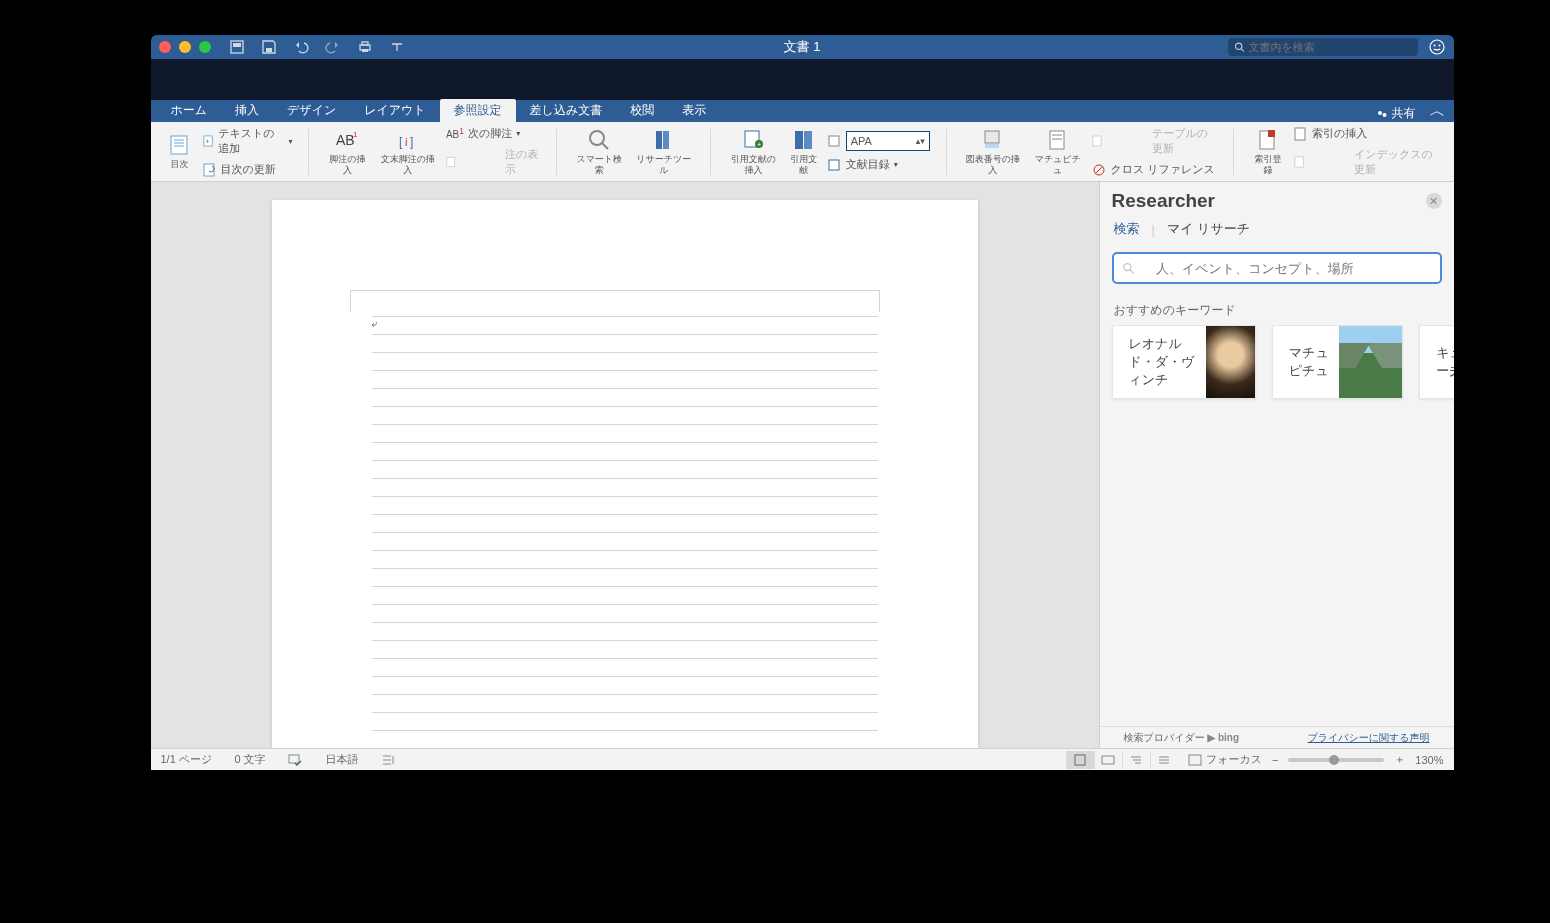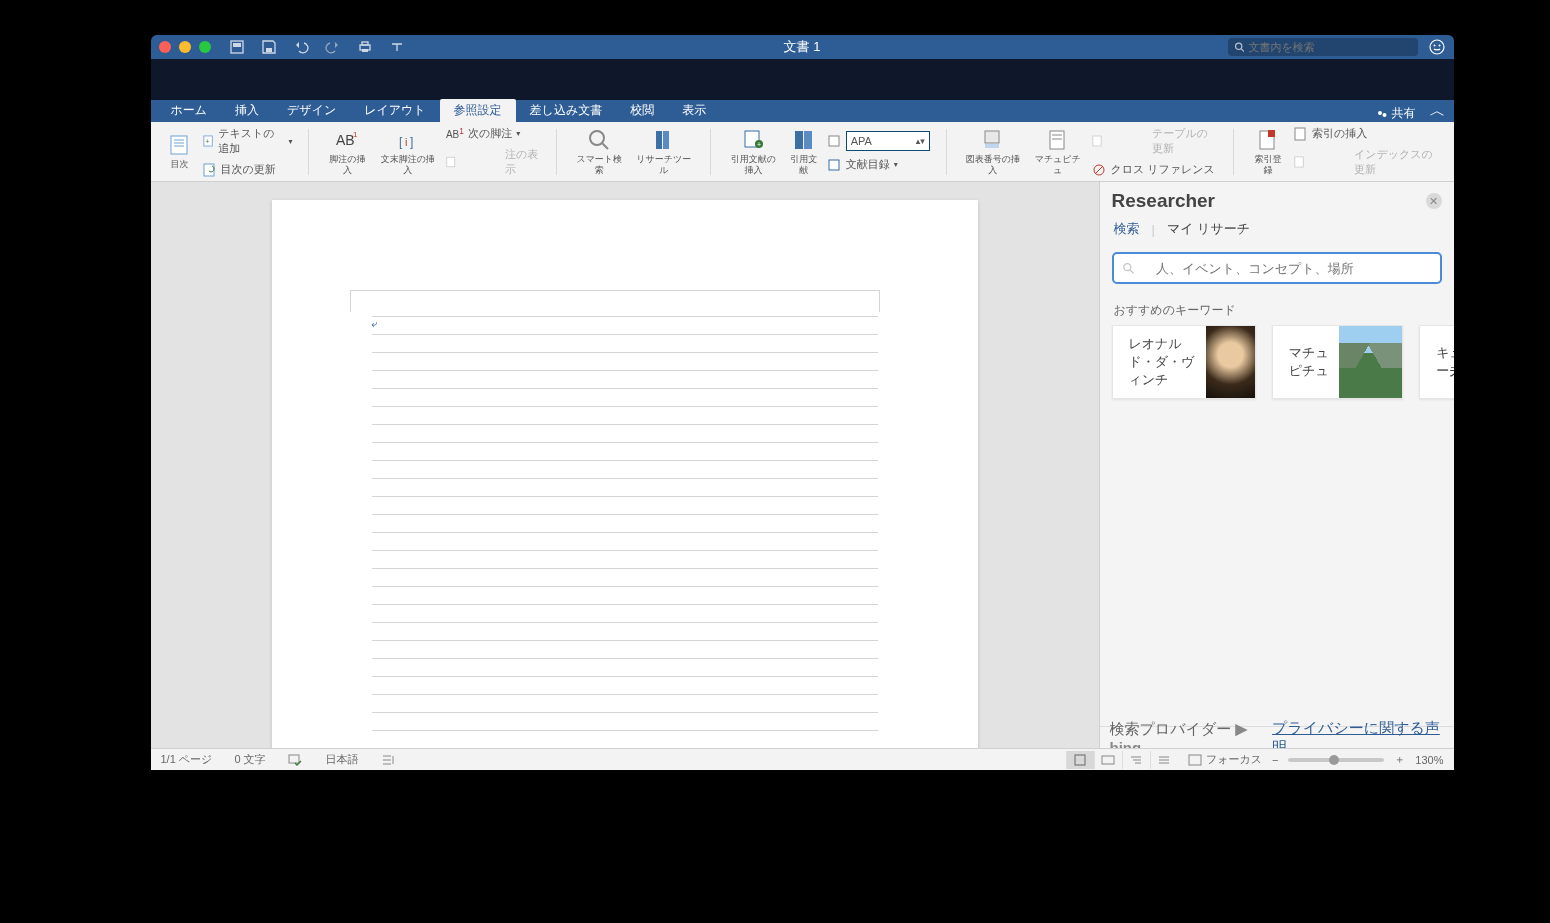--- a/index.html
+++ b/index.html
@@ -58,21 +58,21 @@
   .t-davinci { background: radial-gradient(circle at 50% 40%, #e8c9a0 25%, #3b2a1a 60%, #14100b 100%);}
   .t-iss { background: linear-gradient(#0b2a4a, #0b2a4a); position: relative; overflow:hidden;}
   .t-iss::after{content:"";position:absolute;inset:20% 8%;background:repeating-linear-gradient(90deg,#c8d5e2 0 6px,#5a7aa0 6px 10px);transform:skewY(-14deg);}
   .t-curie { background: linear-gradient(#1a1a1a,#1a1a1a); position:relative;}
   .t-curie::after{content:"";position:absolute;left:28%;right:28%;top:10%;bottom:10%;background:radial-gradient(circle at 50% 30%, #efe6dd 32%, #1a1a1a 34%);}
   .t-machu { background: linear-gradient(#9fcff0 0 38%, #4a7a48 38% 100%); position:relative;}
   .t-machu::after{content:"";position:absolute;left:0;right:0;top:24%;height:34%;background:linear-gradient(120deg,#6a8466 0 40%,transparent 40%),linear-gradient(60deg,transparent 55%,#7a927a 55%);}
   .t-wind { background: linear-gradient(#cfe8f7,#eaf4fb); position:relative;}
   .t-wind::before{content:"";position:absolute;left:46%;top:20%;width:6px;height:60%;background:#f4f8fb;}
   .t-wind::after{content:"";position:absolute;left:37%;top:10%;width:38px;height:38px;border-radius:50%;background:conic-gradient(#f4f8fb 0 5%,transparent 5% 33%,#f4f8fb 33% 38%,transparent 38% 66%,#f4f8fb 66% 71%,transparent 71% 100%);}
-  .side-foot { height: 22px; border-top: 1px solid #ddd; font-size: 15px; color: #666; display: flex; align-items: center; justify-content: space-between; padding: 0 10px; }
+  .side-foot { height: 22px; border-top: 1px solid #ddd; font-size: 10px; color: #666; display: flex; align-items: center; justify-content: space-between; padding: 0 24px; }
   .side-foot a { color: #2e5c94; text-decoration: underline; }
   .bing { font-weight:600; color:#888;}
   .statusbar { height: 22px; background: #f3f3f3; border-top: 1px solid #d0d0d0; display: flex; align-items: center; font-size: 11px; color: #666; padding: 0 10px; gap: 22px; }
   .statusbar .right { margin-left: auto; display: flex; align-items: center; gap: 10px; }
   .view-btns { display: flex; }
   .view-btns span { width: 28px; height: 18px; display: flex; align-items: center; justify-content: center; border-left:1px solid #ddd;}
   .view-btns span.active { background:#d8d8d8;}
   .slider { width: 96px; height: 4px; background: #c8c8c8; border-radius: 2px; position: relative; }
   .slider::after { content: ""; width: 10px; height: 10px; border-radius: 50%; background: #9a9a9a; position: absolute; top: -3px; left: 42%; }
   svg { display:block; }

